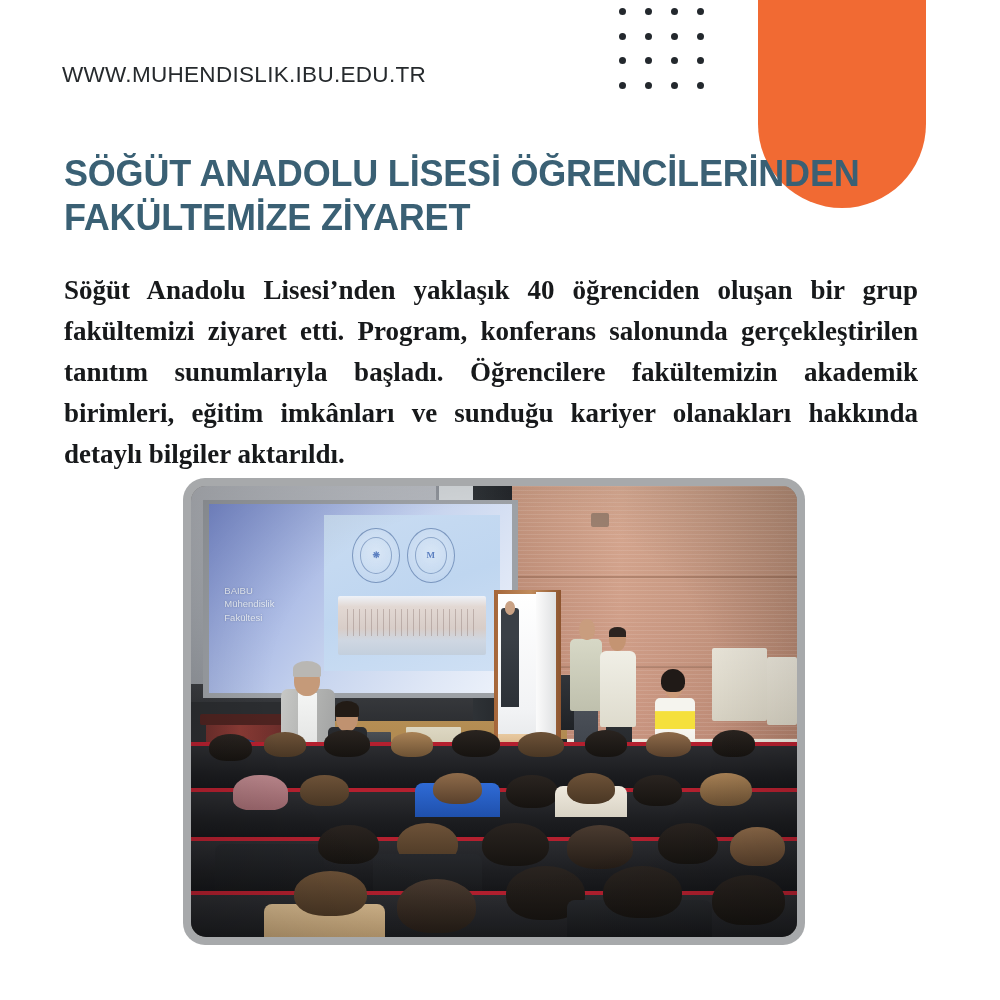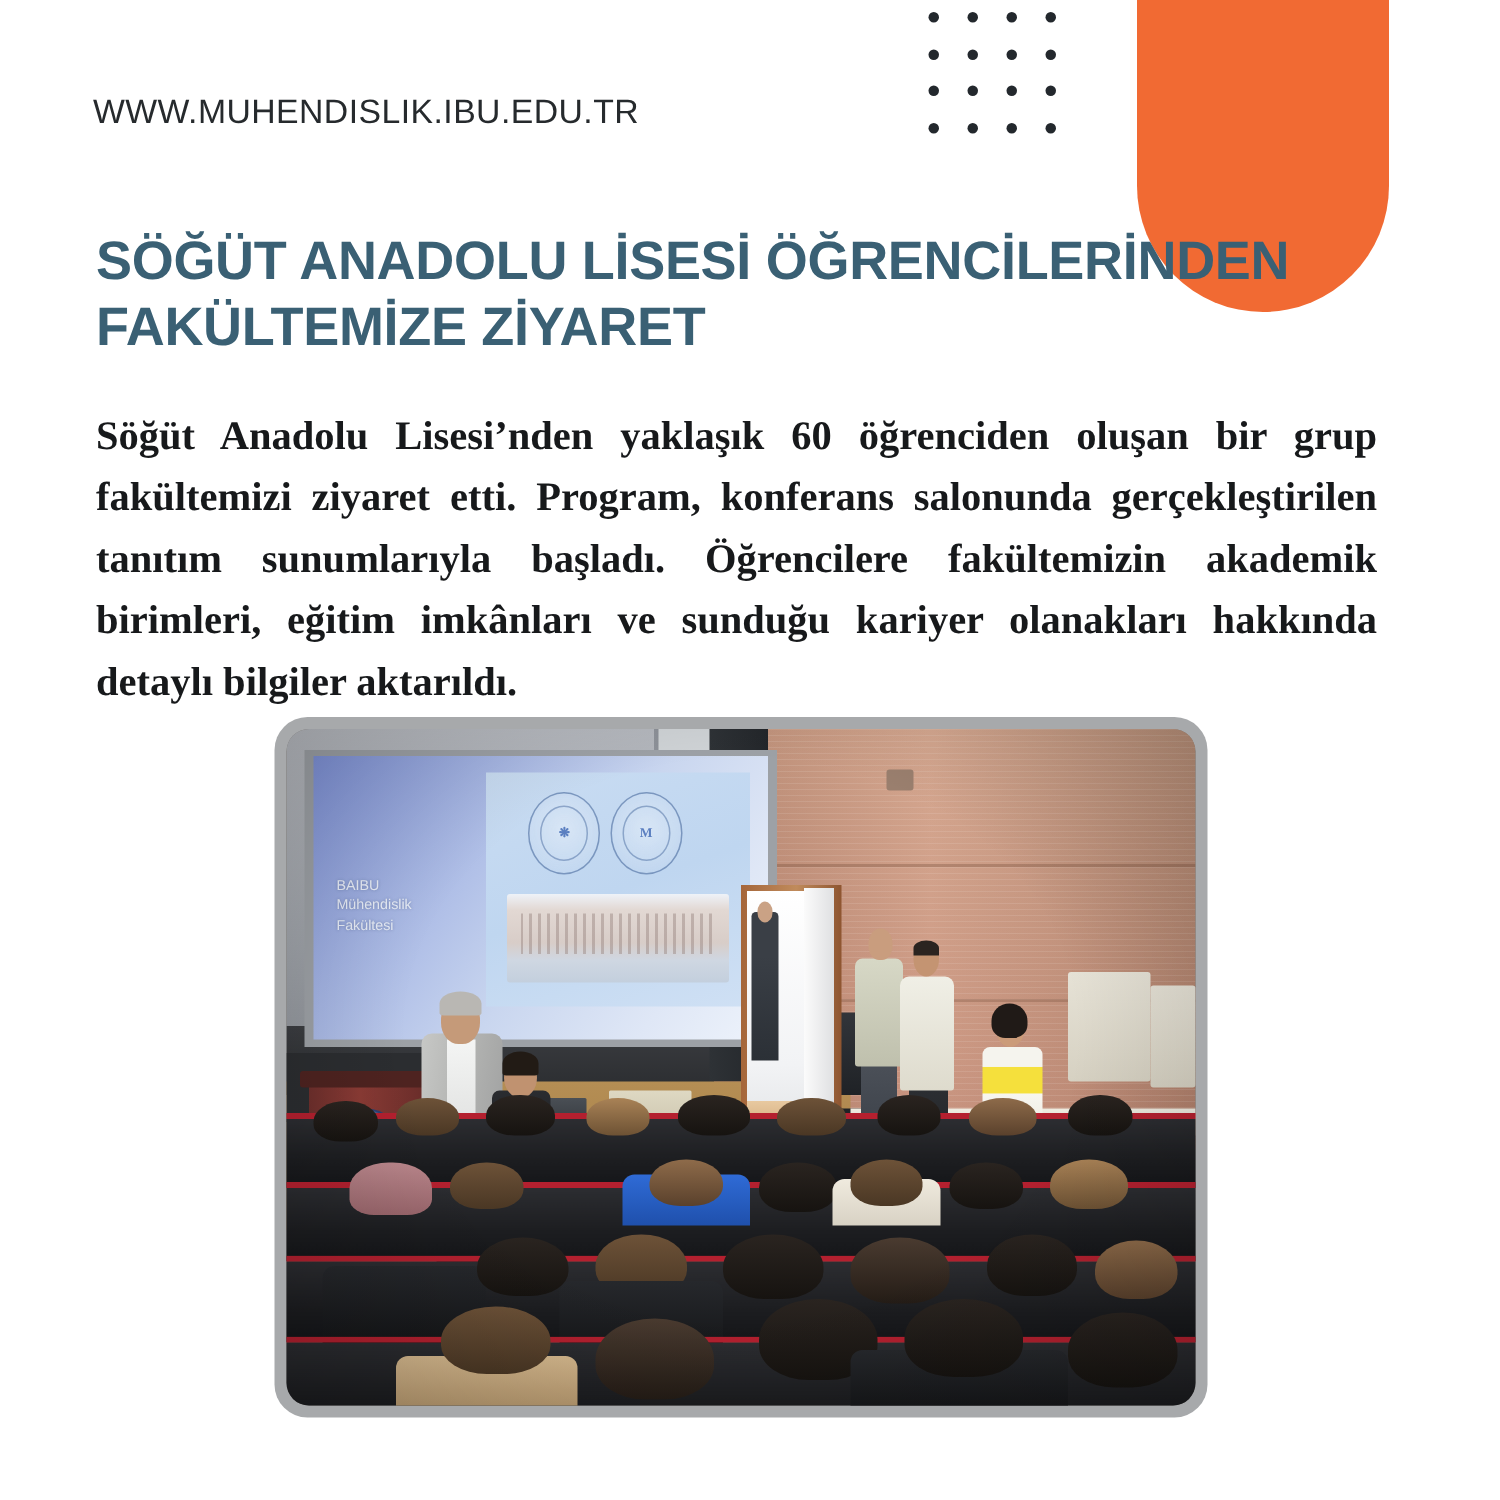--- a/index.html
+++ b/index.html
@@ -314,21 +314,21 @@
     <i></i>
   <i></i>
     <i></i>
     <i></i>
     <i></i>
 </div>
 
 <div class="site-url">WWW.MUHENDISLIK.IBU.EDU.TR</div>
 <h1 class="headline">SÖĞÜT ANADOLU LİSESİ ÖĞRENCİLERİNDEN FAKÜLTEMİZE ZİYARET</h1>
 
-<div class="body-copy">Söğüt Anadolu Lisesi’nden yaklaşık 60 öğrenciden oluşan bir grup fakültemizi ziyaret etti. Program, konferans salonunda gerçekleştirilen tanıtım sunumlarıyla başladı. Öğrencilere fakültemizin akademik birimleri, eğitim imkânları ve sunduğu kariyer olanakları hakkında detaylı bilgiler aktarıldı.</div>
+<div class="body-copy">Söğüt Anadolu Lisesi’nden yaklaşık 40 öğrenciden oluşan bir grup fakültemizi ziyaret etti. Program, konferans salonunda gerçekleştirilen tanıtım sunumlarıyla başladı. Öğrencilere fakültemizin akademik birimleri, eğitim imkânları ve sunduğu kariyer olanakları hakkında detaylı bilgiler aktarıldı.</div>
 
 <div class="photo-frame">
   <div class="photo">
 
     <div class="wall-left"></div>
     <div class="wall-dark-band"></div>
     <div class="pillar-grey"></div>
     <div class="ceiling-box"></div>
     <div class="wall-right"></div>
     <div class="wall-seam1"></div>

